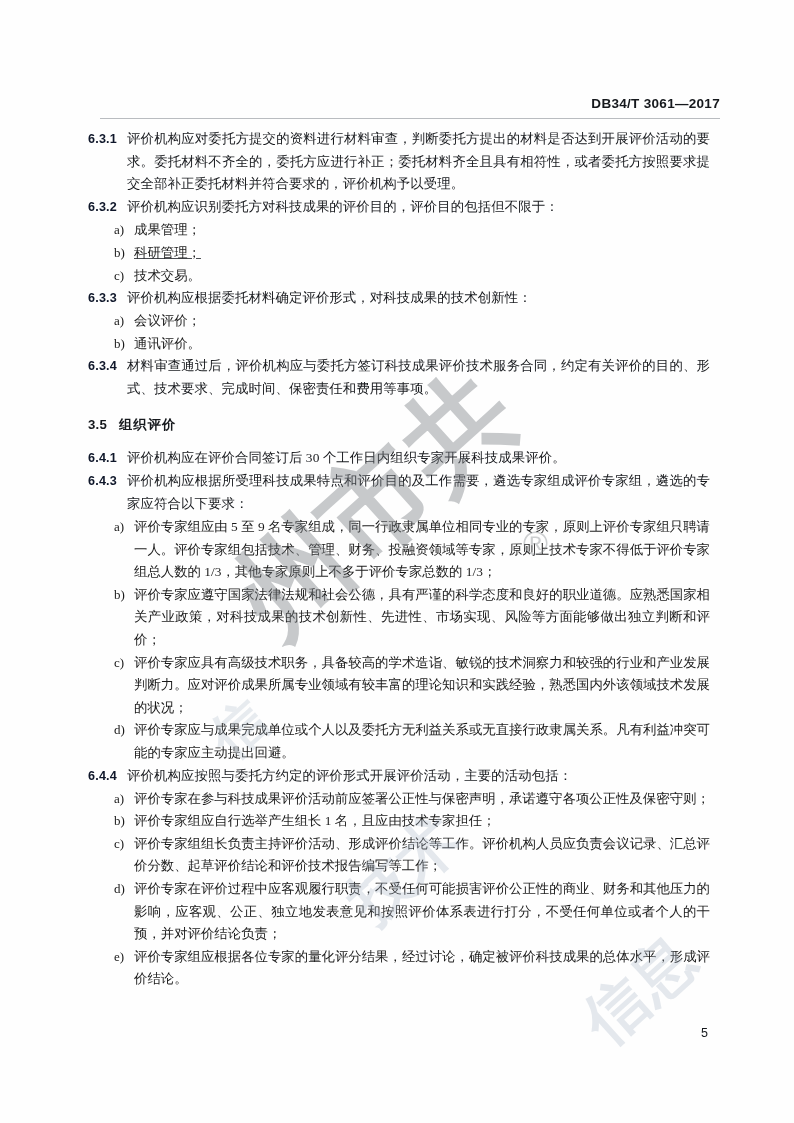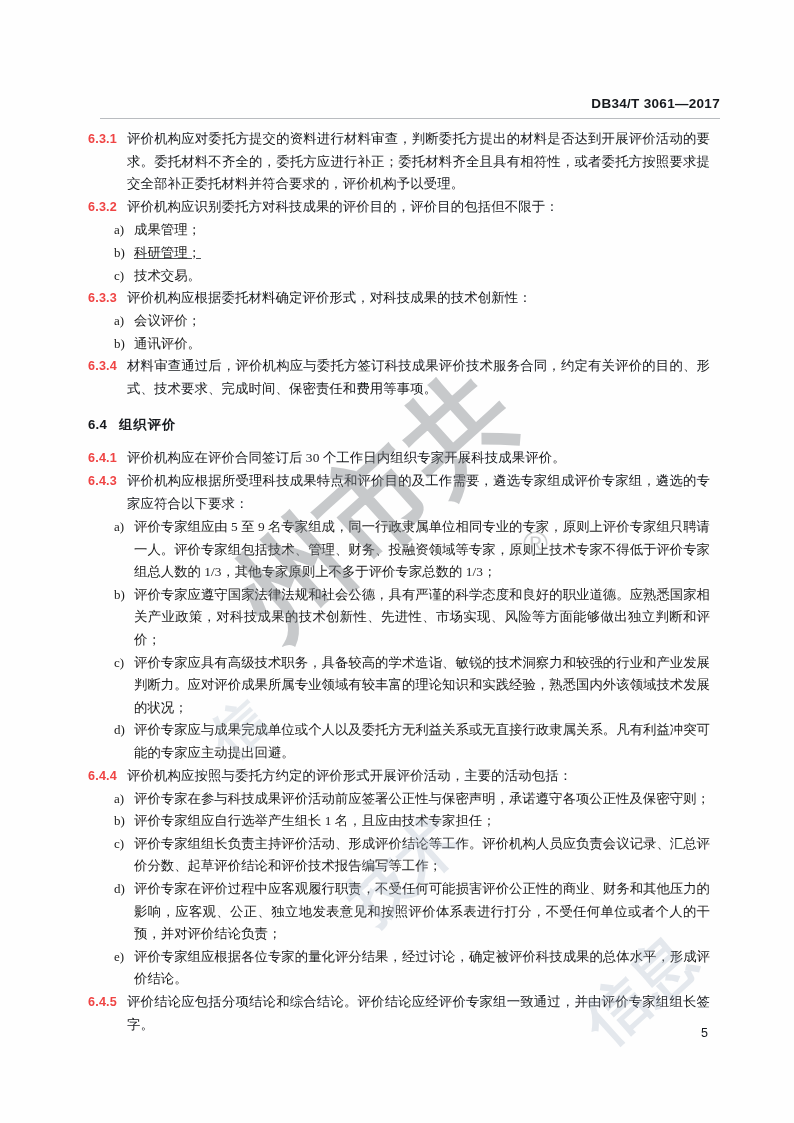--- a/index.html
+++ b/index.html
@@ -112,21 +112,21 @@
     align-items: flex-start;
   }
   .clause-num {
     font-family: "Liberation Sans", "DejaVu Sans", sans-serif;
     font-weight: bold;
     font-size: 12.6px;
     line-height: 22.6px;
     white-space: nowrap;
     flex: 0 0 auto;
     padding-right: 10px;
-    color: #ef4444;
+    color: #0f172a;
     letter-spacing: 0.2px;
   }
   .clause-body {
     flex: 1 1 auto;
     text-align: justify;
     text-justify: inter-ideograph;
   }
 
   
   .section-head {
@@ -239,21 +239,21 @@
         <span class="li-text">通讯评价。</span>
       </li>
     </ul>
 
     <div class="para clause">
       <span class="clause-num">6.3.4</span>
       <span class="clause-body">材料审查通过后，评价机构应与委托方签订科技成果评价技术服务合同，约定有关评价的目的、形式、技术要求、完成时间、保密责任和费用等事项。</span>
     </div>
 
     <div class="section-head">
-      <span class="sh-num">6.4</span>
+      <span class="sh-num">3.5</span>
       <span class="sh-title">组织评价</span>
     </div>
 
     <div class="para clause">
       <span class="clause-num">6.4.1</span>
       <span class="clause-body">评价机构应在评价合同签订后 30 个工作日内组织专家开展科技成果评价。</span>
     </div>
 
 
     <div class="para clause">
@@ -299,22 +299,18 @@
       <li class="list-item">
         <span class="li-marker">d)</span>
         <span class="li-text">评价专家在评价过程中应客观履行职责，不受任何可能损害评价公正性的商业、财务和其他压力的影响，应客观、公正、独立地发表意见和按照评价体系表进行打分，不受任何单位或者个人的干预，并对评价结论负责；</span>
       </li>
       <li class="list-item">
         <span class="li-marker">e)</span>
         <span class="li-text">评价专家组应根据各位专家的量化评分结果，经过讨论，确定被评价科技成果的总体水平，形成评价结论。</span>
       </li>
     </ul>
 
-    <div class="para clause">
-      <span class="clause-num">6.4.5</span>
-      <span class="clause-body">评价结论应包括分项结论和综合结论。评价结论应经评价专家组一致通过，并由评价专家组组长签字。</span>
-    </div>
 
   </div>
 
   <div id="page-number">5</div>
 
 </div>
 
 </body></html>

